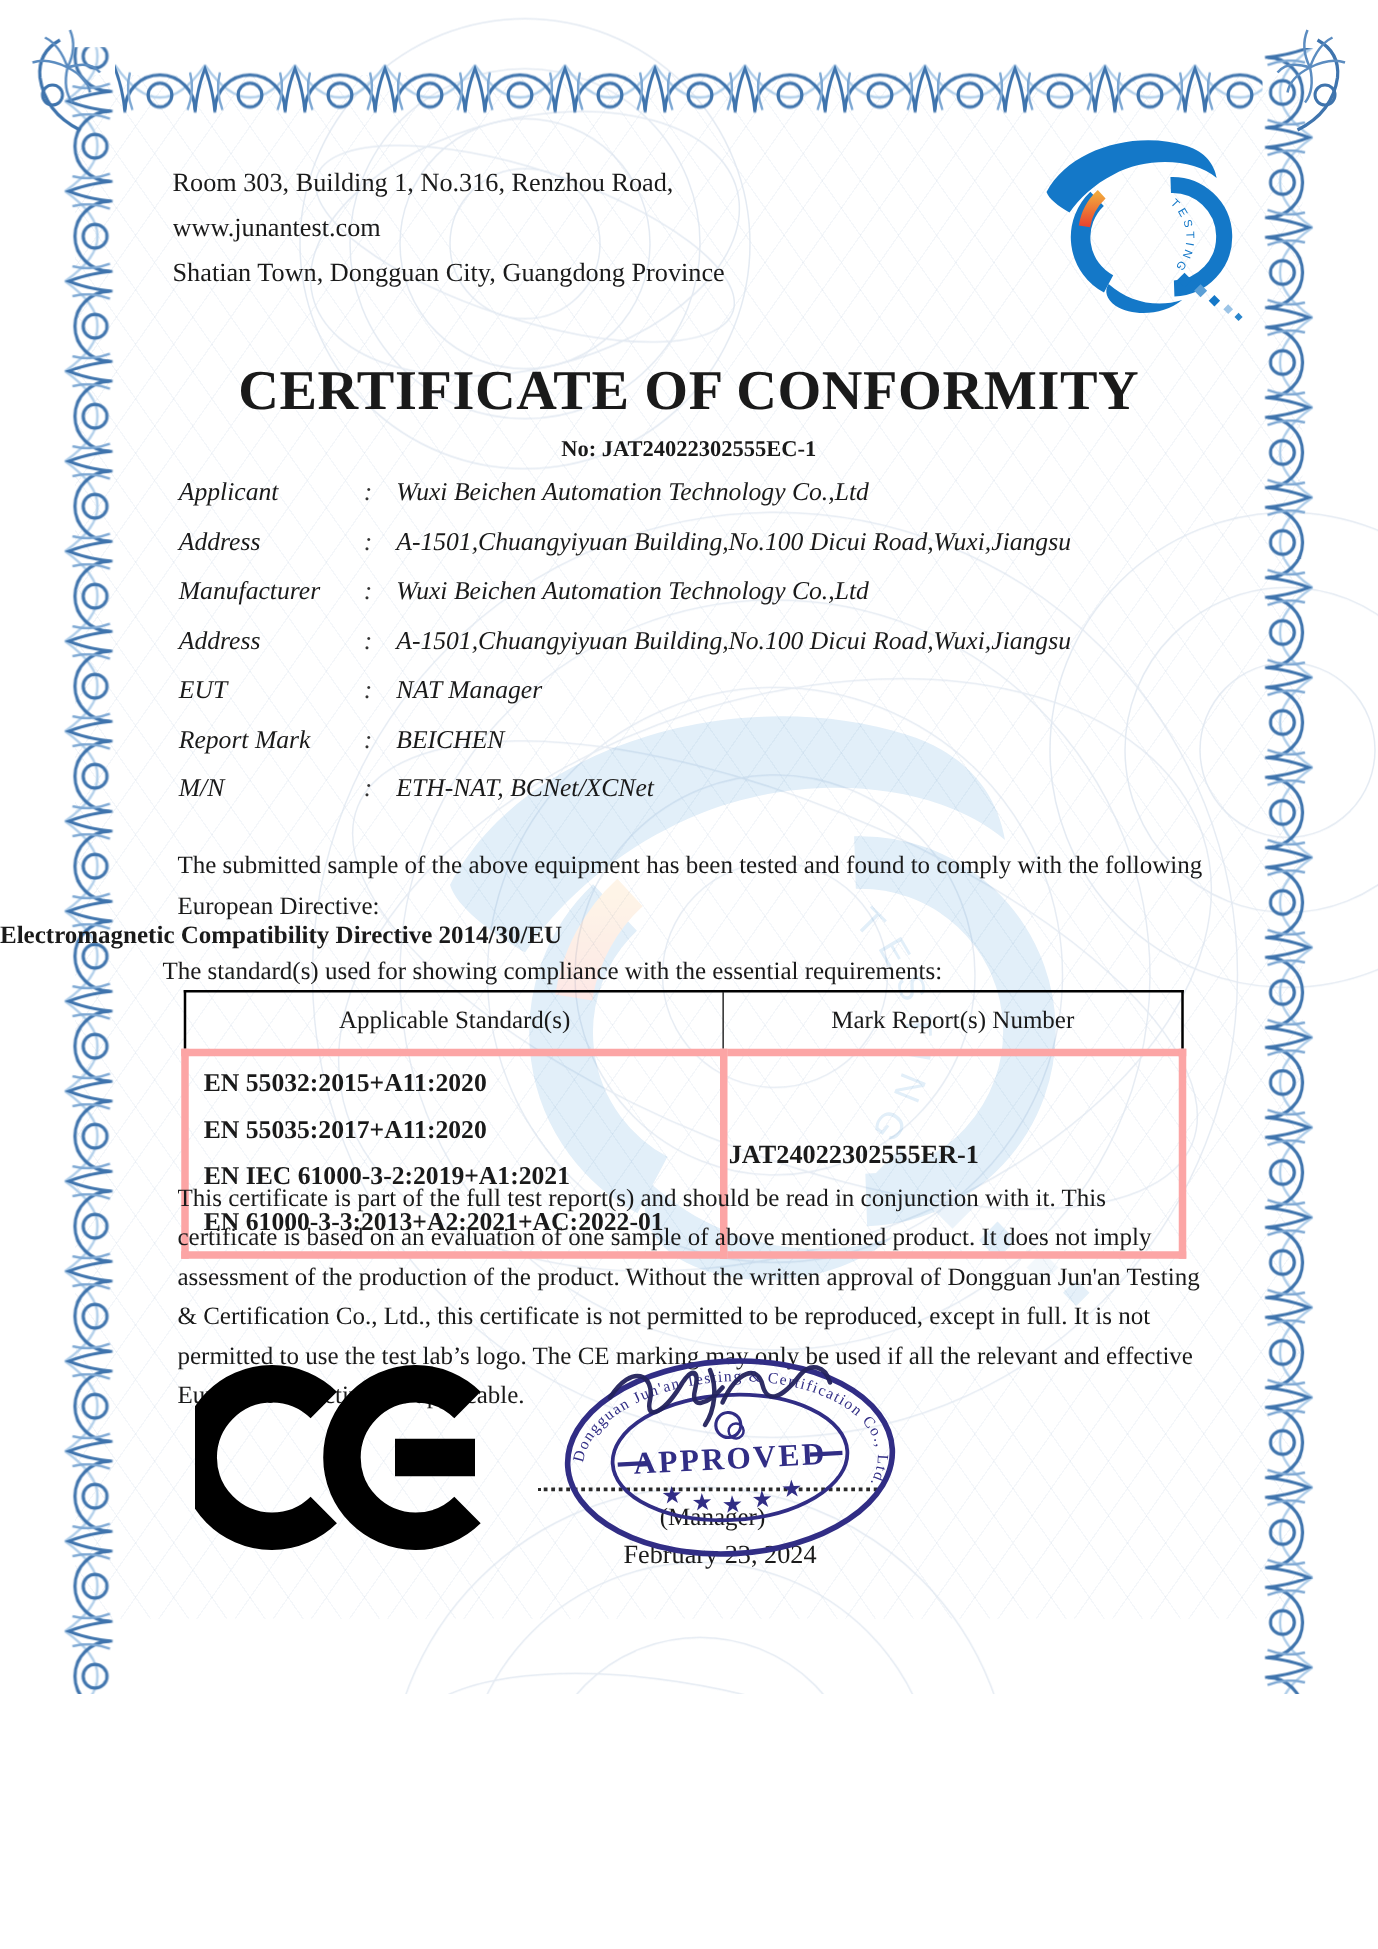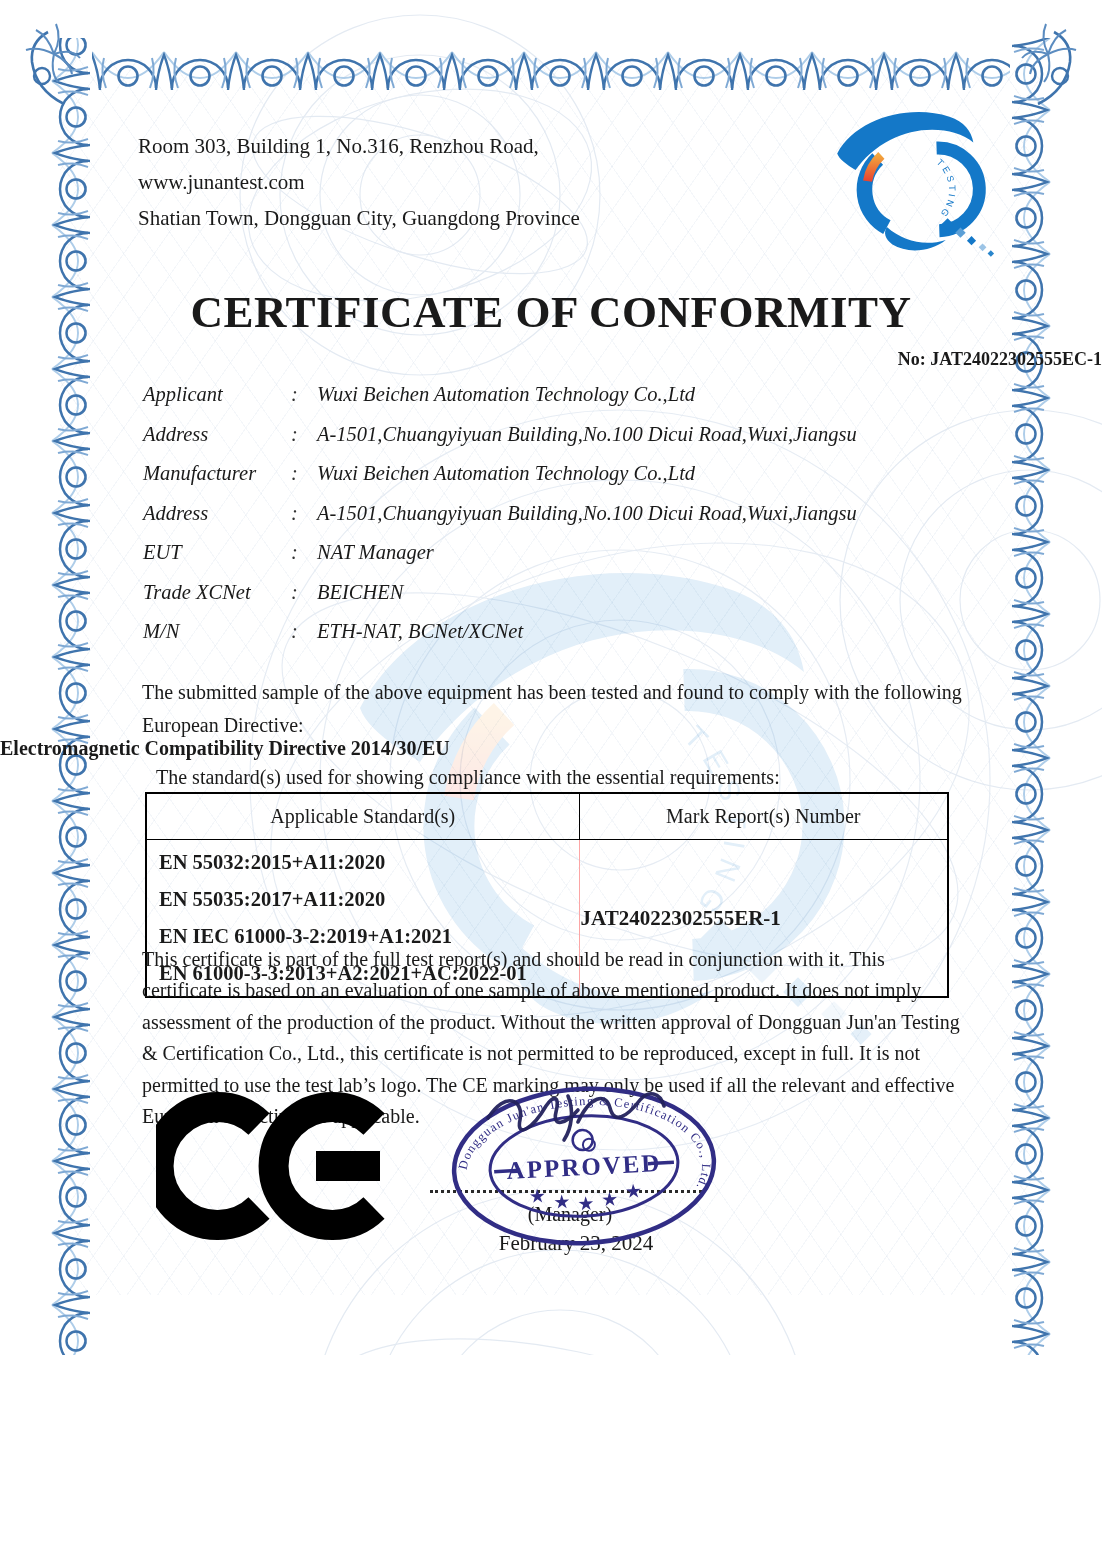--- a/index.html
+++ b/index.html
@@ -17,32 +17,32 @@
     position:absolute;inset:60px;
     background:
       repeating-linear-gradient(55deg, transparent 0 24px, rgba(150,175,205,.10) 24px 25px),
       repeating-linear-gradient(-55deg, transparent 0 24px, rgba(150,175,205,.10) 24px 25px);
     pointer-events:none;
   }
   .bg-svg{position:absolute;left:0;top:0;pointer-events:none;}
   .abs{position:absolute;}
   .address{left:138px;top:128px;font-size:21px;line-height:36px;}
   .title{left:0;top:286px;width:1102px;text-align:center;font-size:45px;font-weight:bold;letter-spacing:.5px;margin:0;}
-  .certno{left:0;top:349px;width:1102px;text-align:right;font-size:18px;font-weight:bold;margin:0;}
+  .certno{left:0;top:349px;width:1102px;text-align:center;font-size:18px;font-weight:bold;margin:0;}
   .fields{left:143px;top:383px;width:830px;font-style:italic;}
   .field-row{display:flex;height:39.5px;align-items:flex-start;font-size:20.5px;}
   .flabel{width:148px;flex:0 0 148px;}
   .fcolon{width:26px;flex:0 0 26px;color:#333;}
   .fvalue{flex:1;}
   .para{left:142px;top:676px;width:822px;font-size:20px;line-height:33px;margin:0;}
   .directive{left:0;top:737px;width:1102px;text-align:left;font-size:20px;font-weight:bold;margin:0;}
-  .stdintro{left:156px;top:766px;width:840px;font-size:20px;margin:0;}
+  .stdintro{left:130px;top:766px;width:840px;font-size:20px;margin:0;}
   .stdtable{left:145px;top:792px;width:804px;border:2px solid #000;border-collapse:collapse;background:transparent;}
   .stdtable th{border:1px solid #000;font-weight:normal;font-size:20px;height:37px;text-align:center;}
-  .stdtable td{border:1px solid #fca5a5;vertical-align:middle;margin-left:16px;}
+  .stdtable td{border:6px solid #fca5a5;vertical-align:middle;margin-left:16px;}
   .std-cell{width:54%;padding:4px 4px 4px 12px;font-size:20.5px;font-weight:bold;line-height:37px;}
   .rep-cell{width:46%;text-align:left;font-size:21px;font-weight:bold;}
   .disclaimer{left:142px;top:944px;width:824px;font-size:20px;line-height:31.4px;margin:0;}
   .dots{left:430px;top:1190px;width:272px;border-bottom:3px dotted #2a2a2a;height:0;}
   .manager{left:428px;top:1203px;width:284px;text-align:center;font-size:20px;margin:0;}
   .certdate{left:428px;top:1231px;width:296px;text-align:center;font-size:21px;margin:0;}
   .ce-svg{left:156px;top:1090px;}
   .stamp-svg{left:428px;top:1066px;}
 </style>
 </head>
@@ -182,21 +182,21 @@
       <span class="flabel">Address</span>
       <span class="fcolon">:</span>
       <span class="fvalue">A-1501,Chuangyiyuan Building,No.100 Dicui Road,Wuxi,Jiangsu</span>
     </div>
     <div class="field-row">
       <span class="flabel">EUT</span>
       <span class="fcolon">:</span>
       <span class="fvalue">NAT Manager</span>
     </div>
     <div class="field-row">
-      <span class="flabel">Trade XCNet</span>
+      <span class="flabel">Report Mark</span>
       <span class="fcolon">:</span>
       <span class="fvalue">BEICHEN</span>
     </div>
     <div class="field-row">
       <span class="flabel">M/N</span>
       <span class="fcolon">:</span>
       <span class="fvalue">ETH-NAT, BCNet/XCNet</span>
     </div>
   </div>
 

